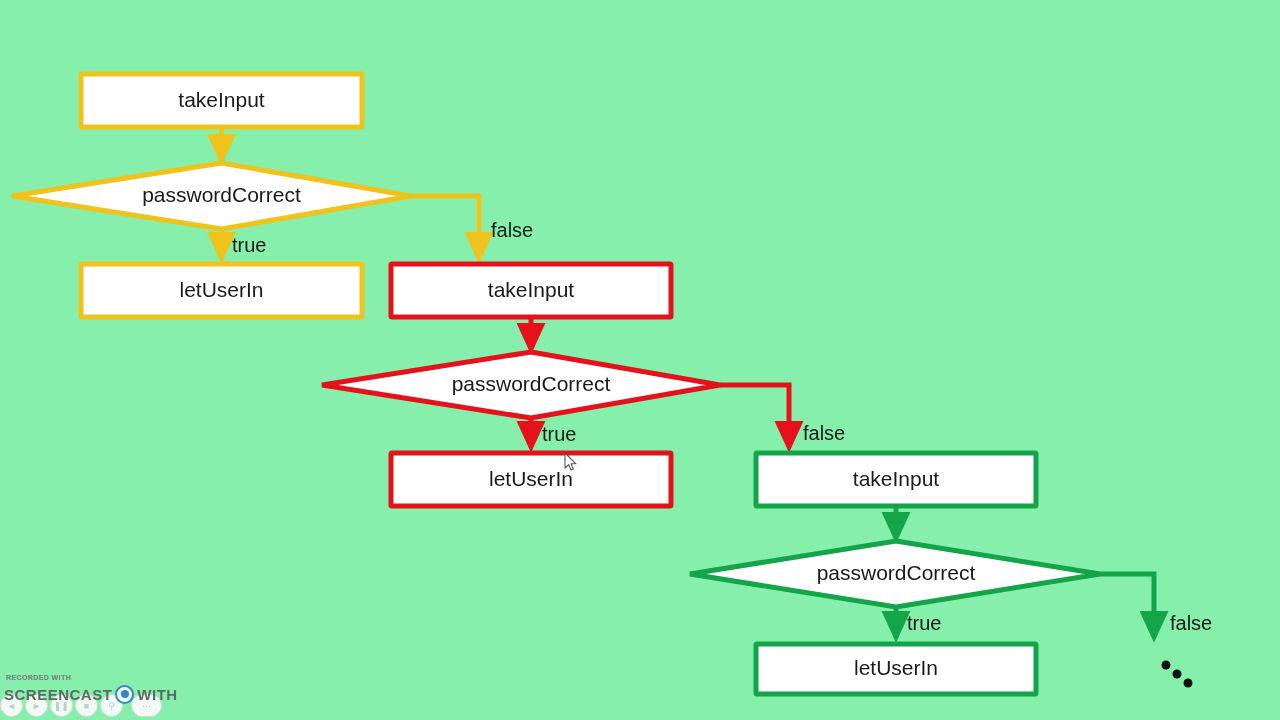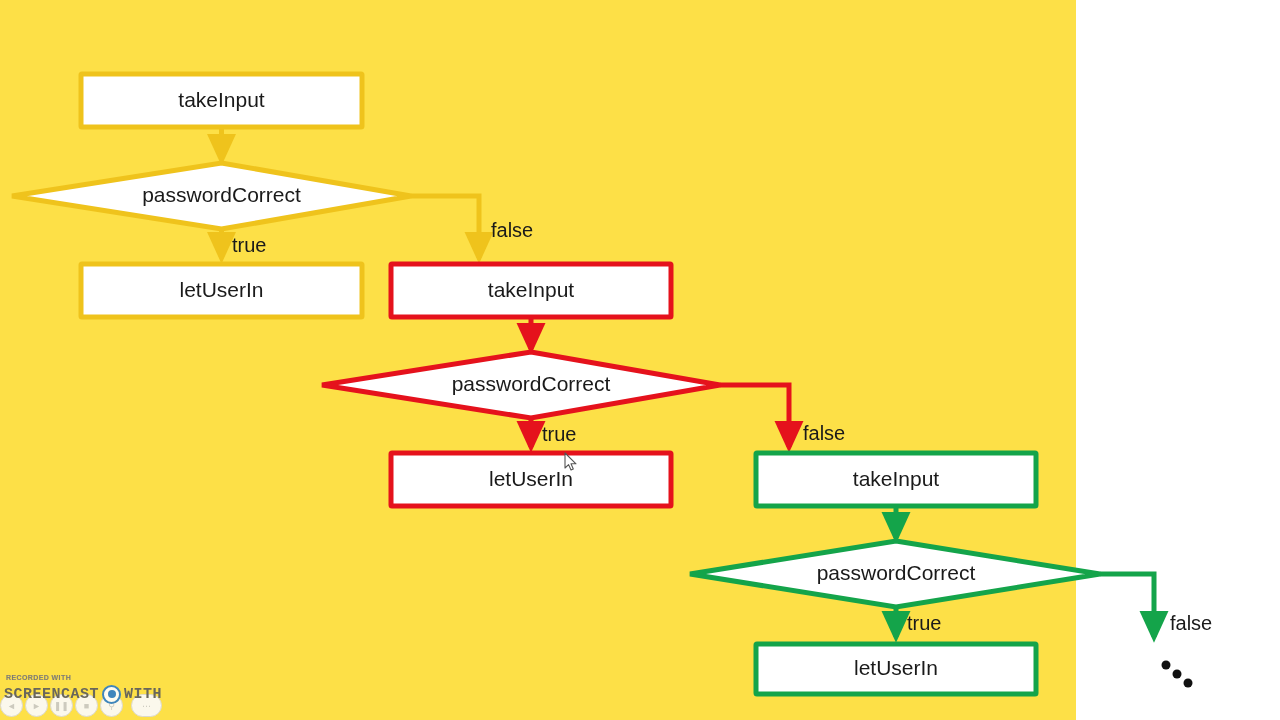--- a/index.html
+++ b/index.html
@@ -12,23 +12,23 @@
     width: 1280px;
     height: 720px;
     overflow: hidden;
     font-family: "Liberation Sans", "DejaVu Sans", sans-serif;
     position: relative;
   }
   #stage {
     position: absolute;
     left: 0;
     top: 0;
-    width: 1076px;
+    width: 1280px;
     height: 720px;
-    background: #fde047;
+    background: #86efac;
   }
   #flow-svg {
     position: absolute;
     left: 0;
     top: 0;
     width: 1280px;
     height: 720px;
     display: block;
   }
   .node-text {
@@ -71,21 +71,21 @@
   }
   .wm-brandrow {
     position: absolute;
     left: 4px;
     top: 12px;
     display: flex;
     align-items: center;
     height: 20px;
   }
   .wm-word {
-    font-family: Liberation Mono, monospace;
+    font-family: Liberation Sans, sans-serif;
     font-size: 15px;
     font-weight: bold;
     color: #5d5d5d;
     letter-spacing: 0.5px;
   }
   .wm-logo {
     width: 19px;
     height: 19px;
     border-radius: 50%;
     background: #ffffff;

